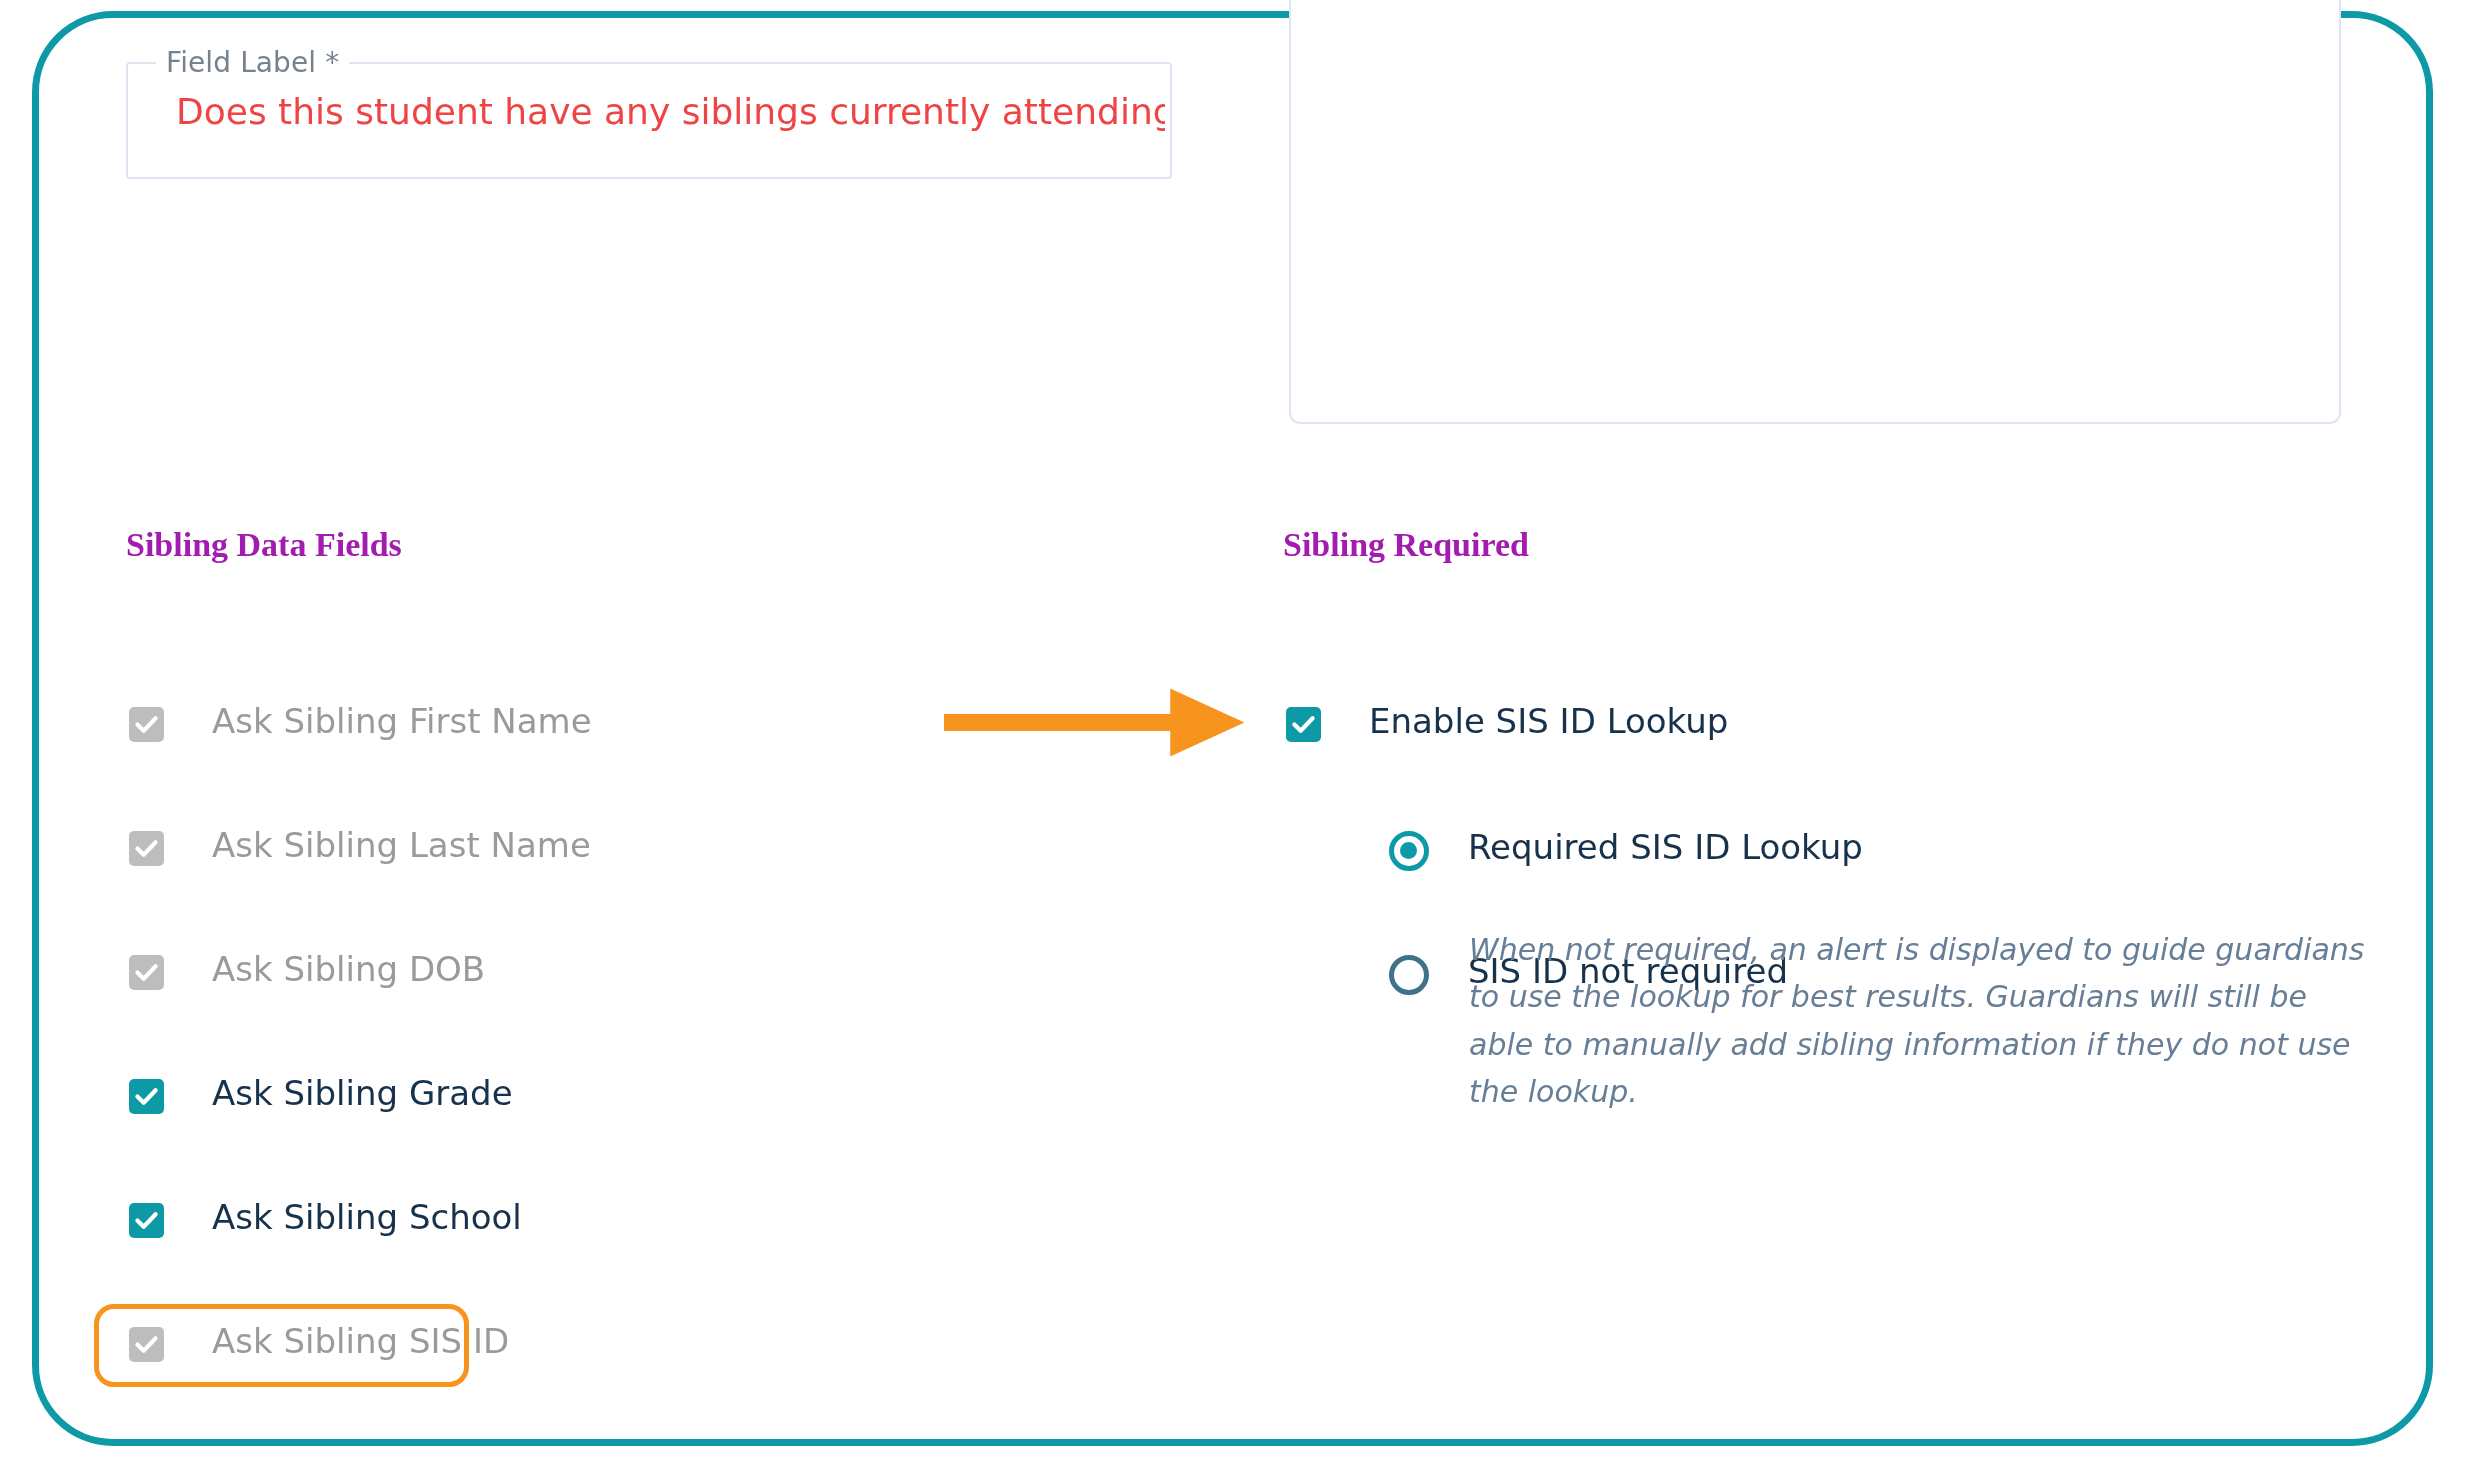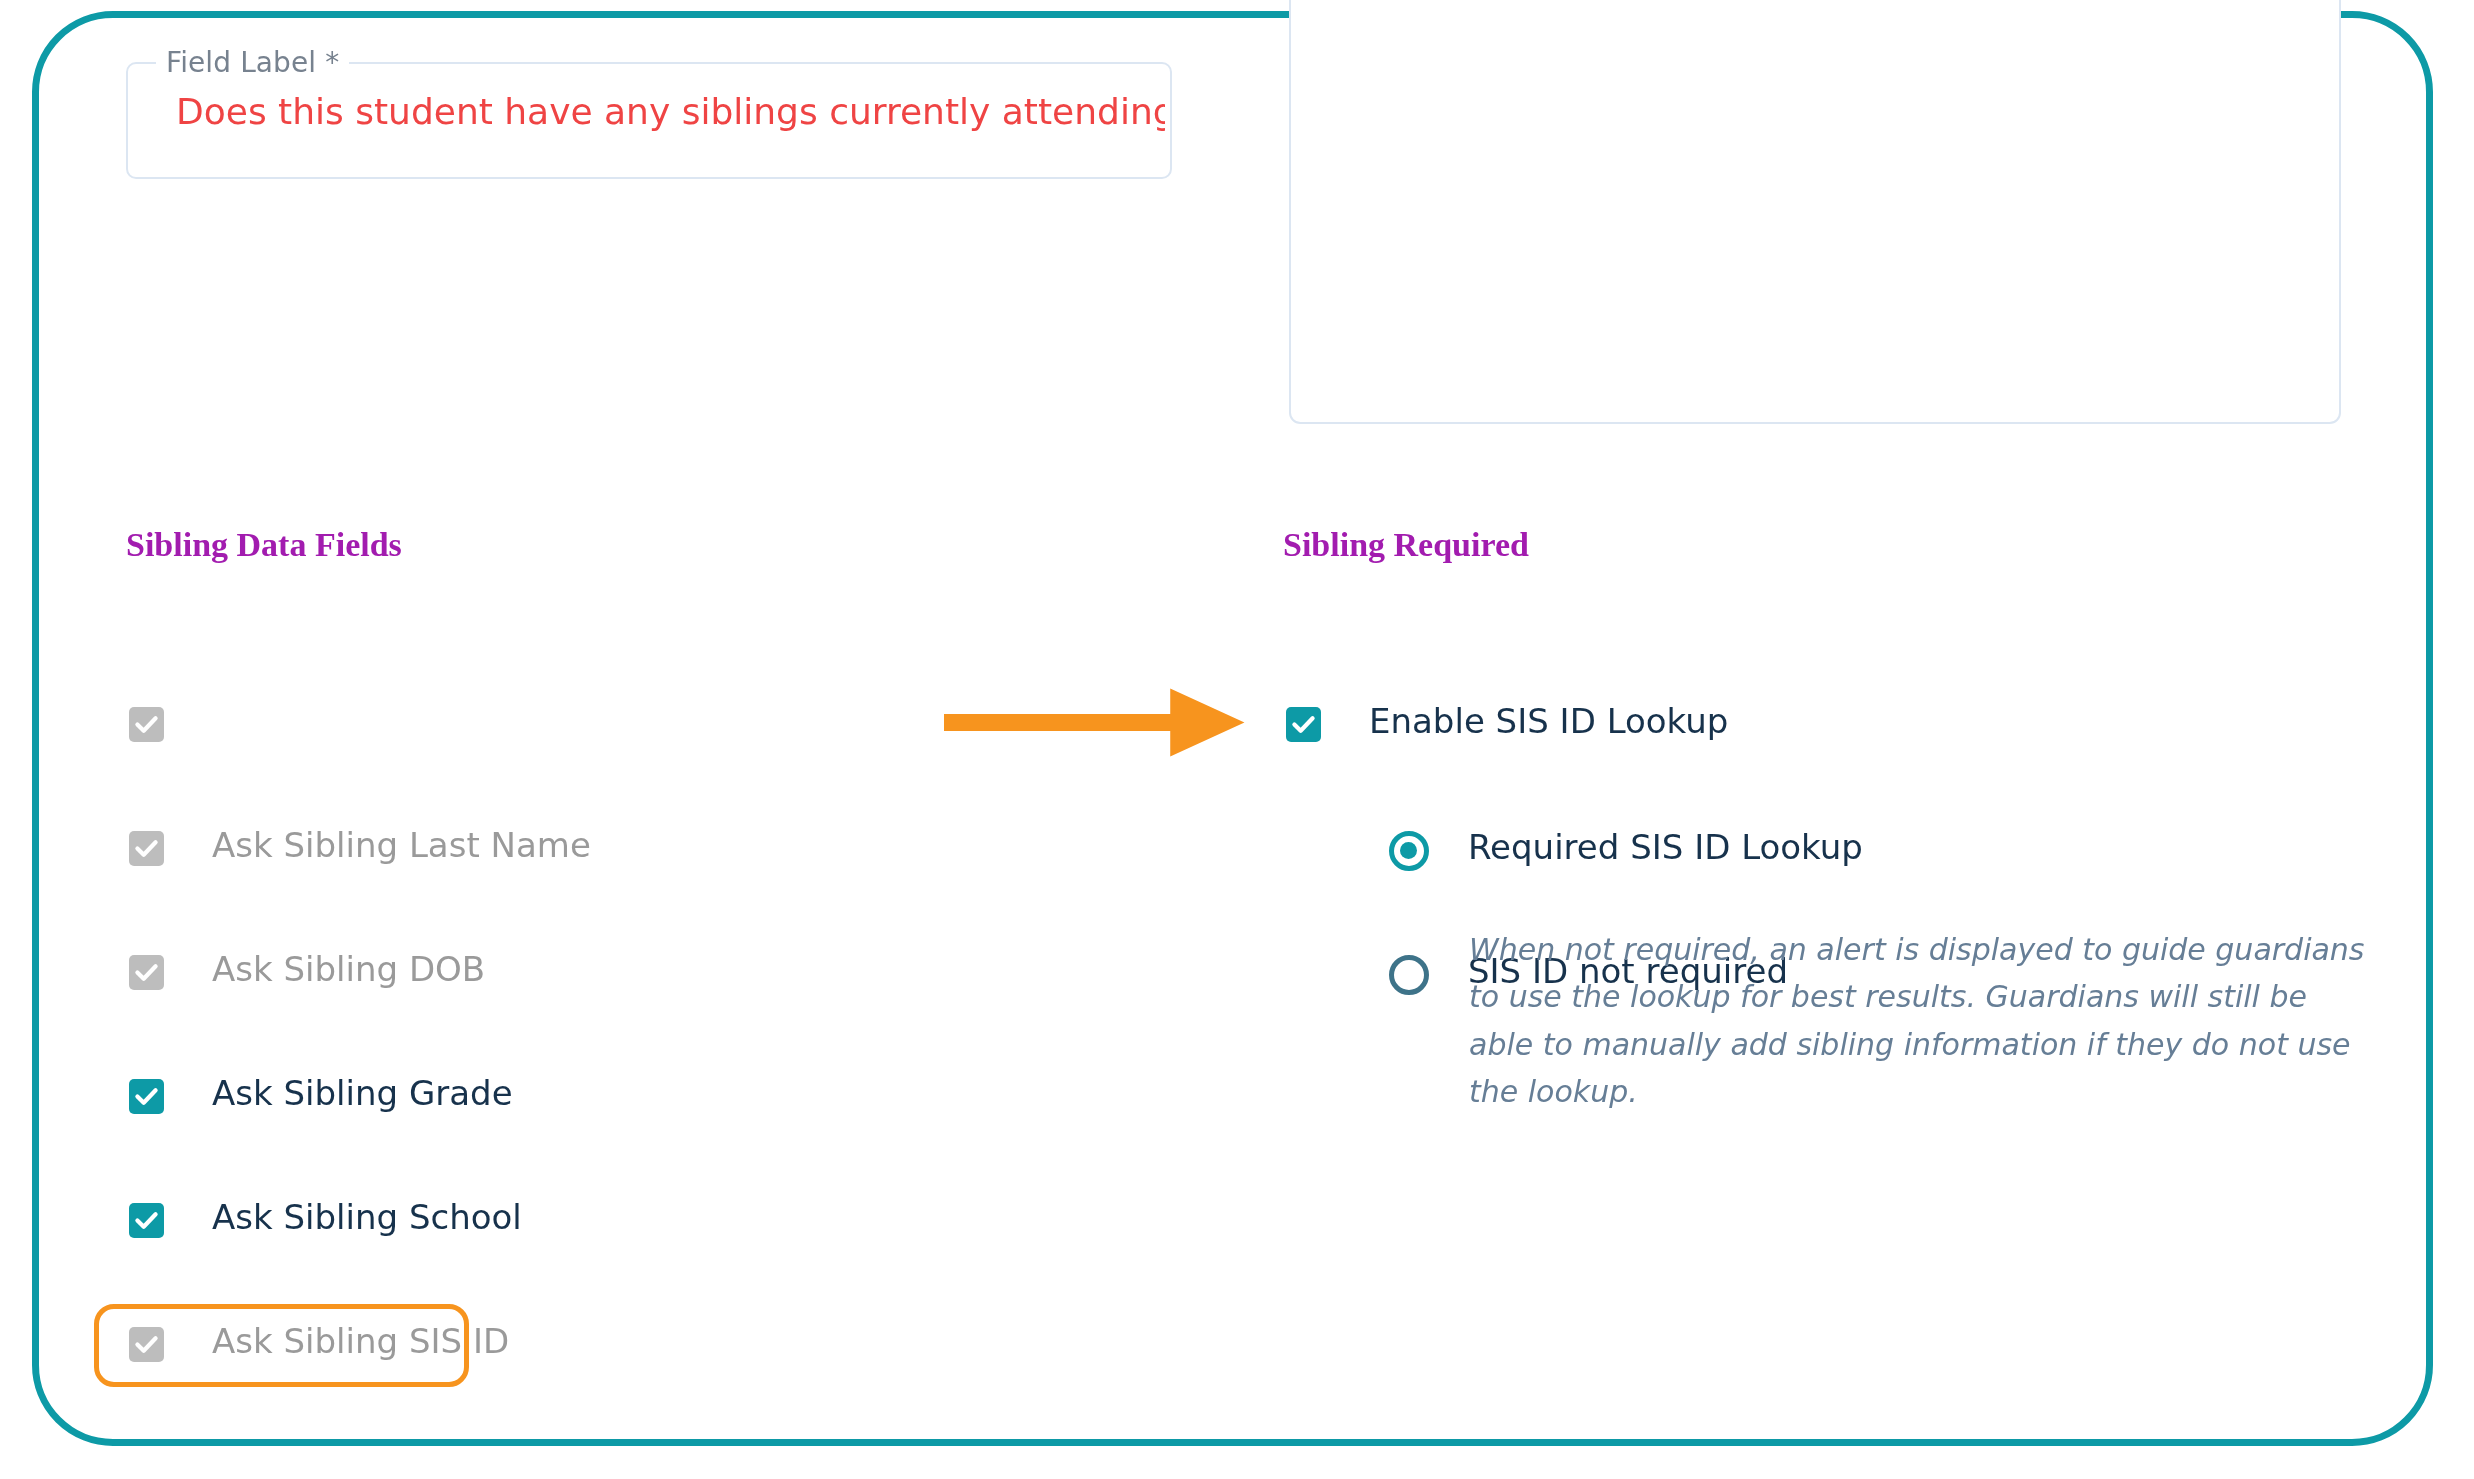--- a/index.html
+++ b/index.html
@@ -29,21 +29,21 @@
   }
 
   
   #field-label-input {
     position: absolute;
     left: 126px;
     top: 62px;
     width: 1046px;
     height: 117px;
     border: 2.1px solid #DCE6F2;
-    border-radius: 10px;
+    border-radius: 4px;
     box-sizing: border-box;
     background: #ffffff;
   }
   #field-label-legend {
     position: absolute;
     left: 28px;
     top: -18.4px;
     background: #ffffff;
     padding: 0 10px;
     font-size: 28px;
@@ -225,20 +225,21 @@
 <div class="section-heading" id="heading-right">Sibling Required</div>
 
 <div id="fields-list">
 
   <div class="check-row">
     <span class="cb off">
       <svg viewBox="0 0 50 50">
           <path d="M12 25 L21 34 L38 16" fill="none" stroke="#ffffff" stroke-width="6" stroke-linecap="round" stroke-linejoin="round"></path>
         </svg>
     </span>
+    <span class="cb-label disabled">Ask Sibling First Name</span>
   </div>
 
   <div class="check-row">
     <span class="cb off">
       <svg viewBox="0 0 50 50">
           <path d="M12 25 L21 34 L38 16" fill="none" stroke="#ffffff" stroke-width="6" stroke-linecap="round" stroke-linejoin="round"></path>
         </svg>
     </span>
     <span class="cb-label disabled">Ask Sibling Last Name</span>
   </div>

